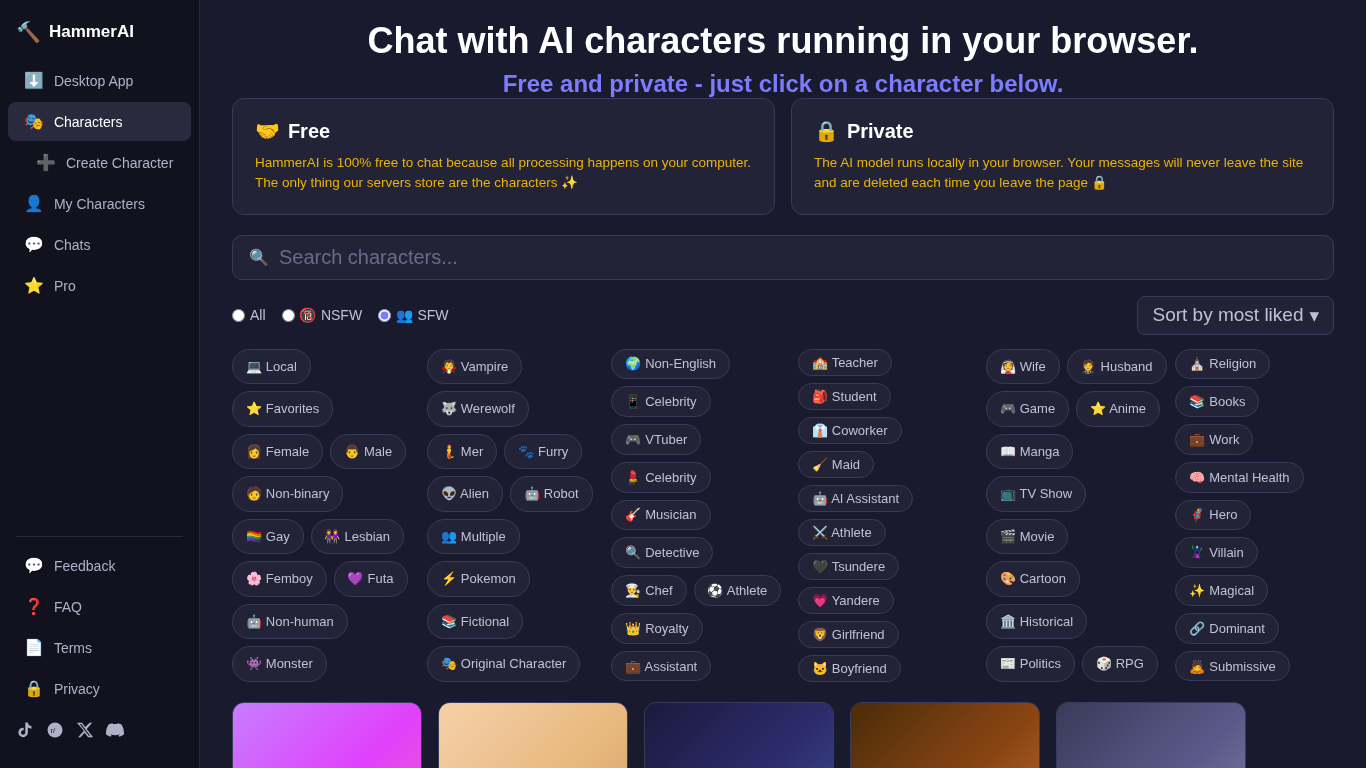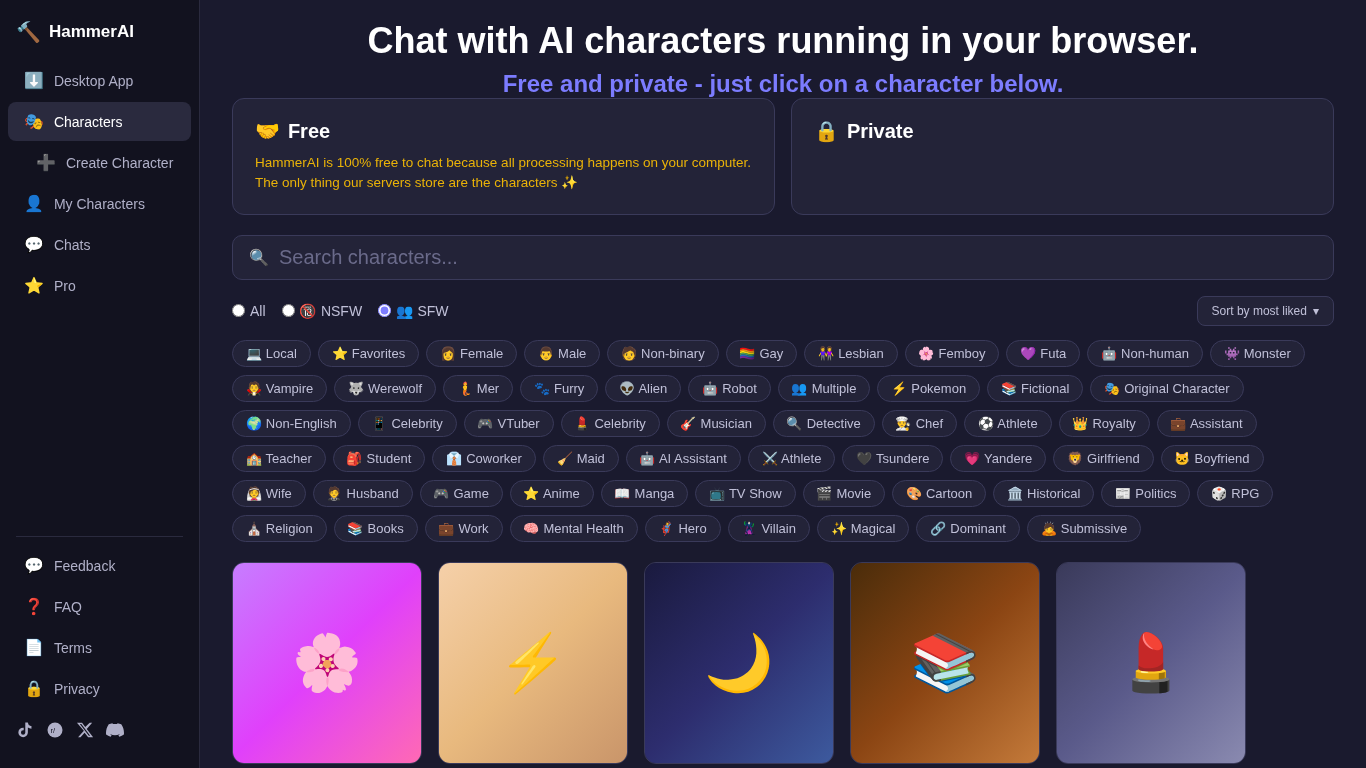--- a/index.html
+++ b/index.html
@@ -155,30 +155,30 @@
     }
     .radio-opt input[type=radio] {
       accent-color: #7c7cff;
     }
     .sort-btn {
       background: #232338;
       border: 1px solid #3a3a5a;
       border-radius: 8px;
       color: #c0c0d8;
       padding: 7px 14px;
-      font-size: 12px;
+      font-size: 19px;
       cursor: pointer;
       display: flex;
       align-items: center;
       gap: 6px;
     }
 
     .tags-section {
       display: flex;
-      flex-direction: column;
+      flex-direction: row;
       gap: 8px;
       margin-bottom: 20px;
     }
     .tags-row {
       display: flex;
       flex-wrap: wrap;
       gap: 7px;
     }
     .tag {
       background: #232338;
@@ -314,20 +314,21 @@
         <span>🤝</span>
         <span>Free</span>
       </div>
       <p class="info-card-text">HammerAI is 100% free to chat because all processing happens on your computer. The only thing our servers store are the characters ✨</p>
     </div>
     <div class="info-card">
       <div class="info-card-title">
         <span>🔒</span>
         <span>Private</span>
       </div>
+      <p class="info-card-text">The AI model runs locally in your browser. Your messages will never leave the site and are deleted each time you leave the page 🔒</p>
     </div>
   </div>
 
   <div class="search-bar">
     <span class="search-icon">🔍</span>
     <input type="text" placeholder="Search characters..." style="">
   </div>
 
   <div class="filter-row">
     <div class="radio-group">

